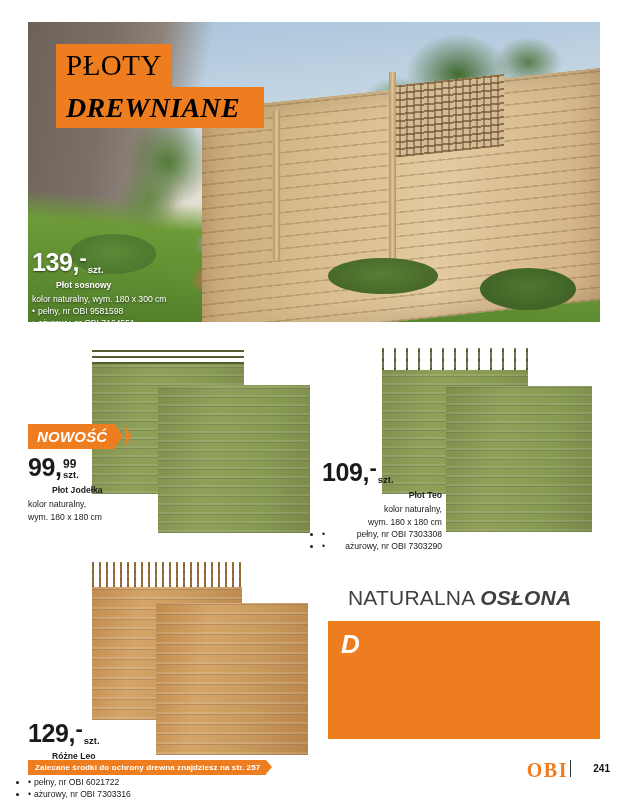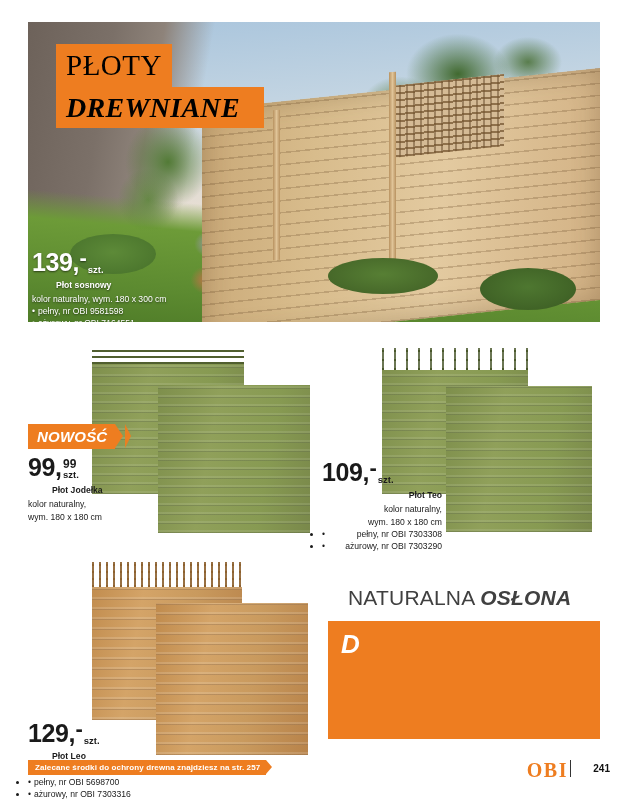--- a/index.html
+++ b/index.html
@@ -233,24 +233,24 @@
     <div class="panel-body panel-oak"></div>
   </div>
 
   <div style="position:absolute;left:28px;top:693px;width:130px;margin-top:28px;">
     <div class="price-row">
       <span class="price-int">129</span>
       <span class="price-comma">,</span>
       <span class="price-dash">-</span>
       <span class="unit-inline">szt.</span>
     </div>
-    <div class="pname">Płot Leo</div>
+    <div class="pname">Różne Leo</div>
     <div class="pdesc">kolor dąb, wym. 180 x 180 cm</div>
     <ul class="plist">
-      <li>pełny, nr OBI 5698700</li>
+      <li>pełny, nr OBI 6021722</li>
       <li>ażurowy, nr OBI 7303316</li>
     </ul>
   </div>
 
   <div class="edi-head">
     <span>NATURALNA </span><b>OSŁONA</b>
   </div>
   <div class="edi-box">
     <div class="edi-inner">
       <span class="dropcap">D</span>

